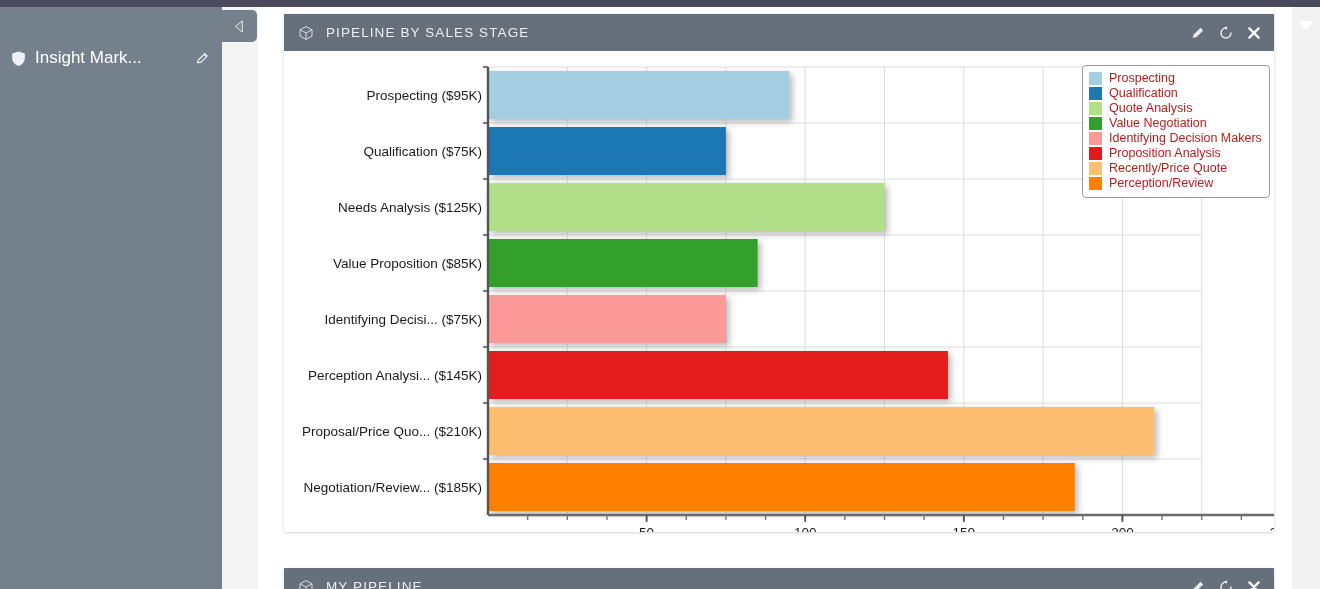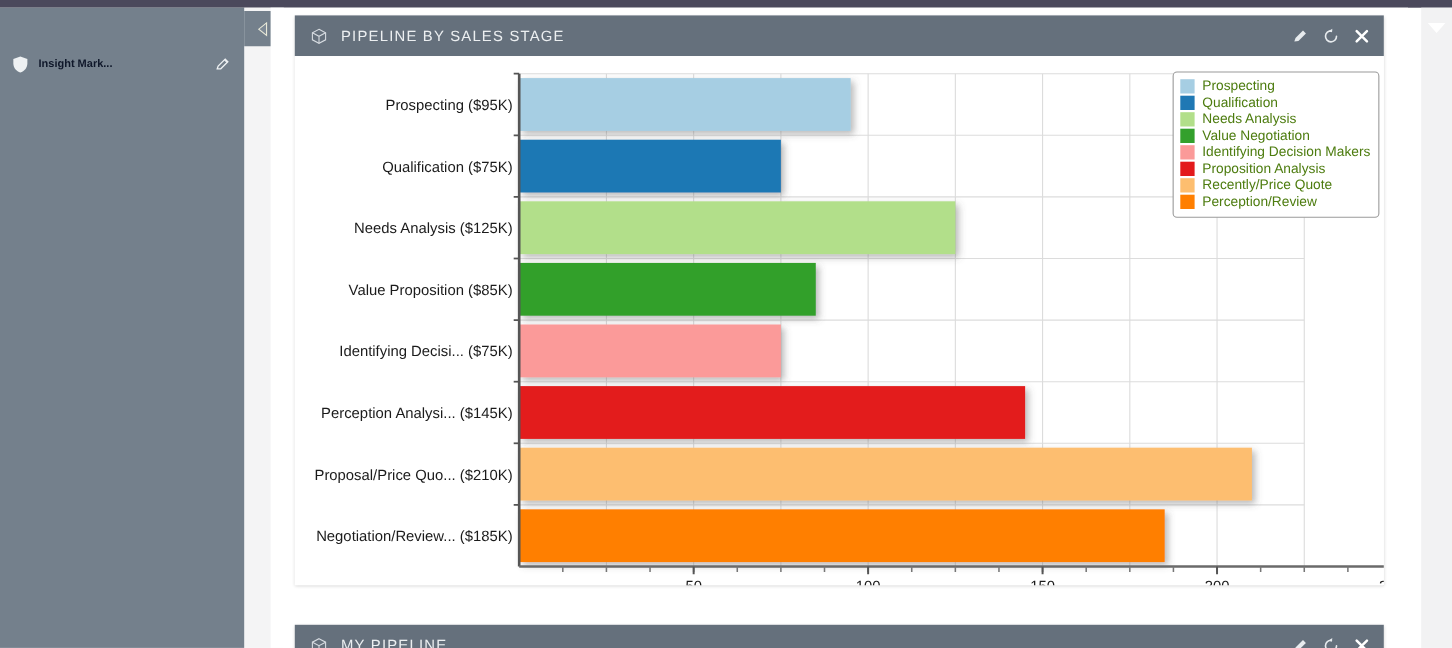--- a/index.html
+++ b/index.html
@@ -35,24 +35,23 @@
   }
   .sidebar-list { margin-top: 20px; }
   .sidebar-item {
     position: relative;
     display: flex; align-items: center;
     height: 30px;
     padding: 0 12px 0 10px;
   }
   .shield-icon { width: 17px; height: 17px; flex: 0 0 17px; margin-right: 8px; }
   .sidebar-item-label {
-    font-size: 10px; color: #0f172a;
+    font-size: 17px; color: #ffffff;
     white-space: nowrap; overflow: hidden;
     flex: 1 1 auto;
-    font-weight: bold;
   }
   .pencil-sm { width: 15px; height: 15px; flex: 0 0 15px; }
 
   
   .collapse-tab {
     position: absolute; left: 222px; top: 10px;
     width: 35px; height: 32px;
     background: #74808c;
     border-radius: 0 5px 5px 0;
     display: flex; align-items: center; justify-content: center;
@@ -61,21 +60,21 @@
 
   
   .gap-col {
     position: absolute; left: 222px; top: 7px;
     width: 36px; height: 582px;
     background: #f4f4f5;
   }
 
   
   .canvas {
-    position: absolute; left: 246px; top: 7px;
+    position: absolute; left: 262px; top: 7px;
     width: 1034px; height: 582px;
     background: #ffffff;
     overflow: hidden;
   }
 
   
   .scroll-track {
     position: absolute; right: 0; top: 7px;
     width: 28px; height: 582px;
     background: #f2f2f3;
@@ -140,21 +139,21 @@
     border: 1px solid #9a9a9a;
     border-radius: 4px;
     padding: 5px 7px 6px 6px;
   }
   .legend-row { display: flex; align-items: center; height: 15px; }
   .legend-swatch {
     width: 13px; height: 13px; flex: 0 0 13px;
     margin-right: 7px;
   }
   .legend-text {
-    font-size: 12.5px; color: #4d7c0f; white-space: nowrap;
+    font-size: 12.5px; color: #b91c1c; white-space: nowrap;
     line-height: 15px;
   }
 </style>
 </head>
 <body>
 
 <div id="app">
 
   <div class="topbar"></div>
 
@@ -313,21 +312,21 @@
               <div class="legend-row">
                 <span class="legend-swatch" style="background: rgb(166, 206, 227);"></span>
                 <span class="legend-text">Prospecting</span>
               </div>
               <div class="legend-row">
                 <span class="legend-swatch" style="background: rgb(31, 120, 180);"></span>
                 <span class="legend-text">Qualification</span>
               </div>
               <div class="legend-row">
                 <span class="legend-swatch" style="background: rgb(178, 223, 138);"></span>
-                <span class="legend-text">Needs Analysis</span>
+                <span class="legend-text">Quote Analysis</span>
               </div>
               <div class="legend-row">
                 <span class="legend-swatch" style="background: rgb(51, 160, 44);"></span>
                 <span class="legend-text">Value Negotiation</span>
               </div>
               <div class="legend-row">
                 <span class="legend-swatch" style="background: rgb(251, 154, 153);"></span>
                 <span class="legend-text">Identifying Decision Makers</span>
               </div>
               <div class="legend-row">

